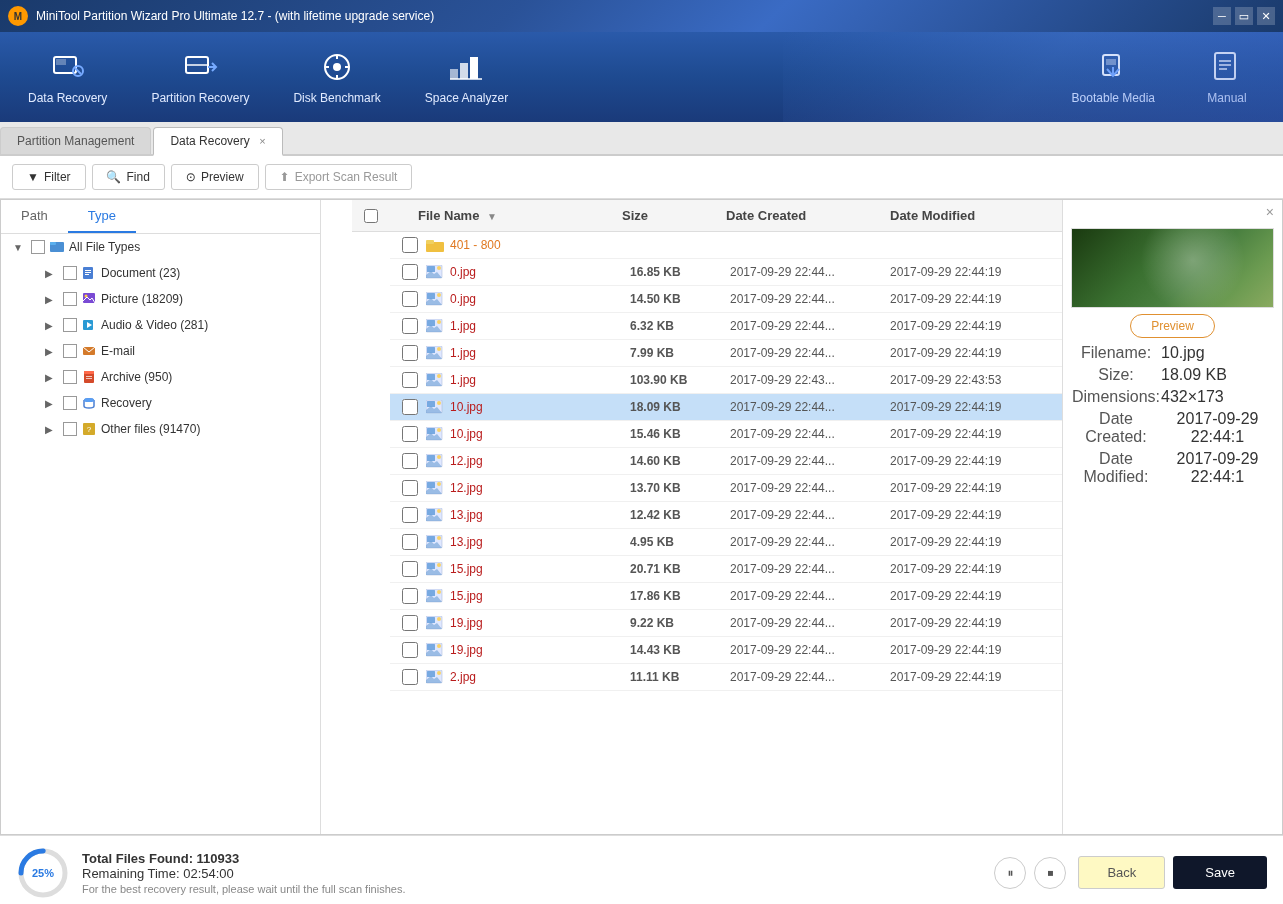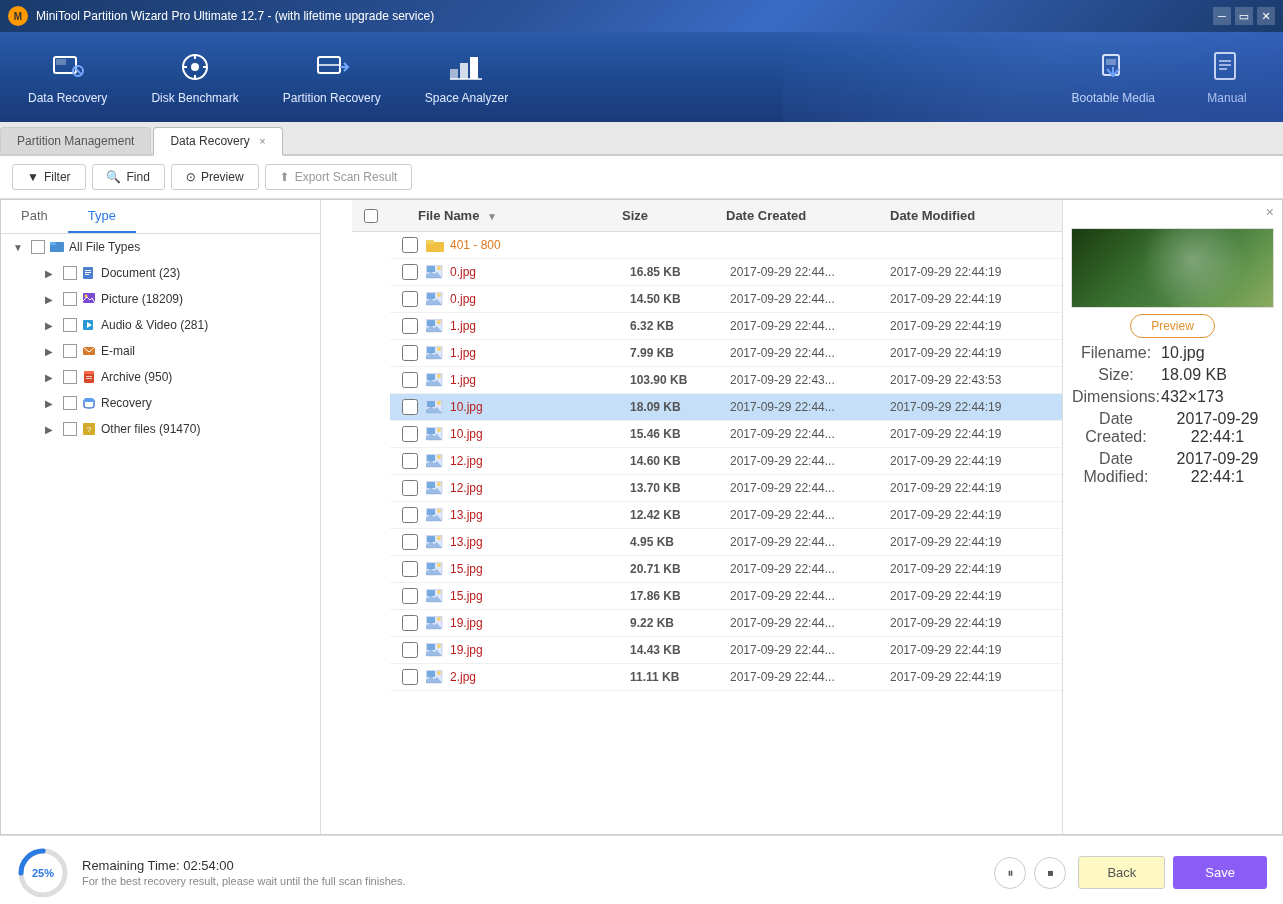--- a/index.html
+++ b/index.html
@@ -288,21 +288,21 @@
       padding: 8px 28px;
       background: #fef9c3;
       border: 1px solid #ccc;
       cursor: pointer;
       font-size: 13px;
       color: #555;
       border-radius: 3px;
     }
     .btn-save {
       padding: 8px 32px;
-      background: #8b5cf6;
+      background: #0f172a;
       border: none;
       cursor: pointer;
       font-size: 13px;
       color: white;
       border-radius: 3px;
     }
 
     
     .file-list::-webkit-scrollbar { width: 10px; }
     .file-list::-webkit-scrollbar-track { background: #f5f5f5; }
@@ -330,44 +330,44 @@
   <div class="toolbar-item">
     <div class="toolbar-icon">
       <svg width="36" height="36" viewBox="0 0 36 36">
         <rect x="4" y="8" width="22" height="16" rx="2" fill="none" stroke="white" stroke-width="2"></rect>
         <rect x="6" y="10" width="10" height="6" fill="rgba(255,255,255,0.3)"></rect>
         <circle cx="28" cy="22" r="5" fill="none" stroke="#7af" stroke-width="2"></circle>
         <line x1="25" y1="19" x2="31" y2="25" stroke="#7af" stroke-width="2"></line>
       </svg>
     </div>
     <span class="toolbar-label">Data Recovery</span>
+  </div>
+  <div class="toolbar-item">
+    <div class="toolbar-icon">
+      <svg width="36" height="36" viewBox="0 0 36 36">
+        <rect x="4" y="8" width="22" height="16" rx="2" fill="none" stroke="white" stroke-width="2"></rect>
+        <line x1="4" y1="16" x2="26" y2="16" stroke="white" stroke-width="1.5"></line>
+        <path d="M30 14 L34 18 L30 22" fill="none" stroke="#7af" stroke-width="2"></path>
+        <line x1="26" y1="18" x2="34" y2="18" stroke="#7af" stroke-width="2"></line>
+      </svg>
+    </div>
+    <span class="toolbar-label">Partition Recovery</span>
   </div>
   <div class="toolbar-item">
     <div class="toolbar-icon">
       <svg width="36" height="36" viewBox="0 0 36 36">
         <circle cx="18" cy="18" r="12" fill="none" stroke="white" stroke-width="2"></circle>
         <circle cx="18" cy="18" r="4" fill="white"></circle>
         <line x1="18" y1="6" x2="18" y2="10" stroke="white" stroke-width="2"></line>
         <line x1="18" y1="26" x2="18" y2="30" stroke="white" stroke-width="2"></line>
         <line x1="6" y1="18" x2="10" y2="18" stroke="white" stroke-width="2"></line>
         <line x1="26" y1="18" x2="30" y2="18" stroke="white" stroke-width="2"></line>
       </svg>
     </div>
     <span class="toolbar-label">Disk Benchmark</span>
-  </div>
-  <div class="toolbar-item">
-    <div class="toolbar-icon">
-      <svg width="36" height="36" viewBox="0 0 36 36">
-        <rect x="4" y="8" width="22" height="16" rx="2" fill="none" stroke="white" stroke-width="2"></rect>
-        <line x1="4" y1="16" x2="26" y2="16" stroke="white" stroke-width="1.5"></line>
-        <path d="M30 14 L34 18 L30 22" fill="none" stroke="#7af" stroke-width="2"></path>
-        <line x1="26" y1="18" x2="34" y2="18" stroke="#7af" stroke-width="2"></line>
-      </svg>
-    </div>
-    <span class="toolbar-label">Partition Recovery</span>
   </div>
   <div class="toolbar-item">
     <div class="toolbar-icon">
       <svg width="36" height="36" viewBox="0 0 36 36">
         <rect x="2" y="20" width="8" height="10" fill="rgba(255,255,255,0.6)"></rect>
         <rect x="12" y="14" width="8" height="16" fill="rgba(255,255,255,0.8)"></rect>
         <rect x="22" y="8" width="8" height="22" fill="white"></rect>
         <line x1="2" y1="30" x2="34" y2="30" stroke="white" stroke-width="1.5"></line>
       </svg>
     </div>
@@ -848,20 +848,24 @@
 <div class="statusbar">
   <div class="progress-circle">
     <svg width="54" height="54" viewBox="0 0 54 54">
       <circle cx="27" cy="27" r="22" fill="none" stroke="#ddd" stroke-width="5"></circle>
       <circle cx="27" cy="27" r="22" fill="none" stroke="#2a7ae2" stroke-width="5" stroke-dasharray="34.56 103.67" stroke-linecap="round" transform="rotate(-90 27 27)"></circle>
     </svg>
     <div class="progress-label">25%</div>
   </div>
   <div class="status-text">
     <div>
+      <span class="status-title">Total Files Found:</span>
+      <span class="status-title"> </span><span class="status-title">110933</span>
+    </div>
+    <div>
       <span class="status-time">Remaining Time:</span>
       <span class="status-time"> <span>02:54:00</span></span>
     </div>
     <div class="status-hint">For the best recovery result, please wait until the full scan finishes.</div>
   </div>
   <div class="status-controls">
     <button class="ctrl-btn">⏸</button>
     <button class="ctrl-btn">⏹</button>
   </div>
   <div class="bottom-buttons">

